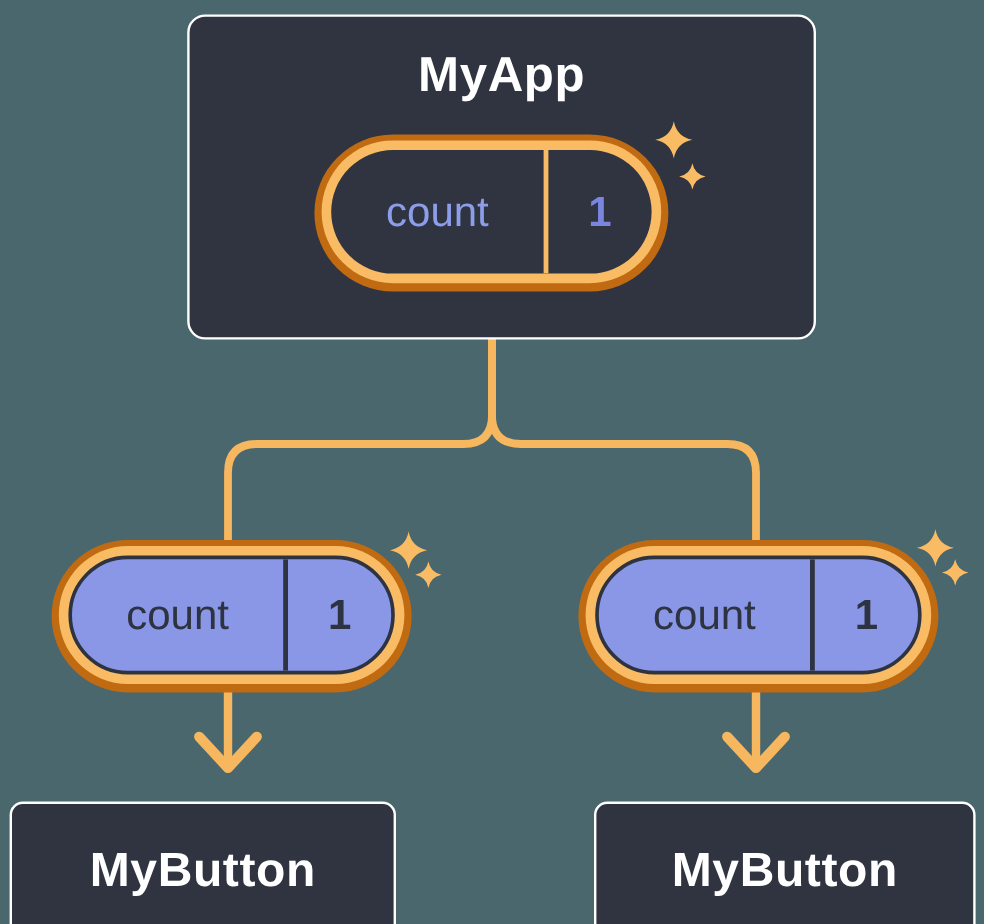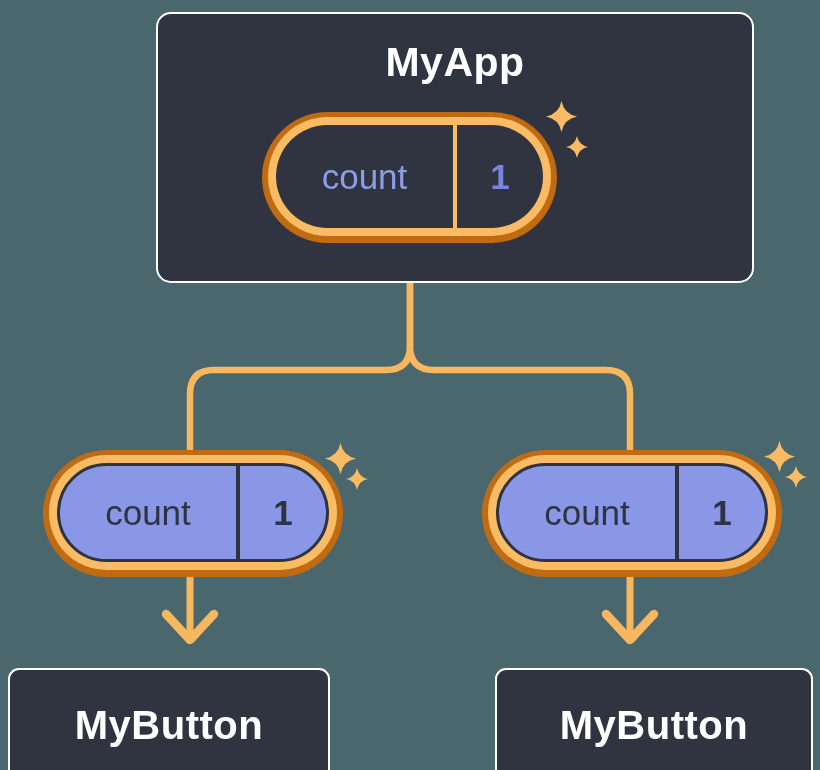--- a/index.html
+++ b/index.html
@@ -22,21 +22,21 @@
     background:var(--background);
     font-family:"Liberation Sans", sans-serif;
   }
   .layer-svg{position:absolute;left:0;top:0;width:820px;height:770px;z-index:0;}
   .node{
     position:absolute;box-sizing:border-box;z-index:1;
     background:var(--node-fill);
     border:2.5px solid var(--node-border);
     color:var(--node-text);
   }
-  #root-node{left:156px;top:12px;width:598px;height:271px;border-radius:15px;}
+  #root-node{left:156px;top:12px;width:524px;height:271px;border-radius:15px;}
   .node-title{
     text-align:center;font-size:41px;font-weight:600;letter-spacing:.5px;
     margin-top:25px;
   }
   .leaf{
     display:flex;align-items:center;justify-content:center;
     border-radius:11px;font-size:40px;font-weight:600;letter-spacing:.5px;margin-top:20px;
   }
   #leaf-left{left:8px;top:648px;width:322px;height:115px;}
   #leaf-right{left:495px;top:648px;width:318px;height:115px;}

